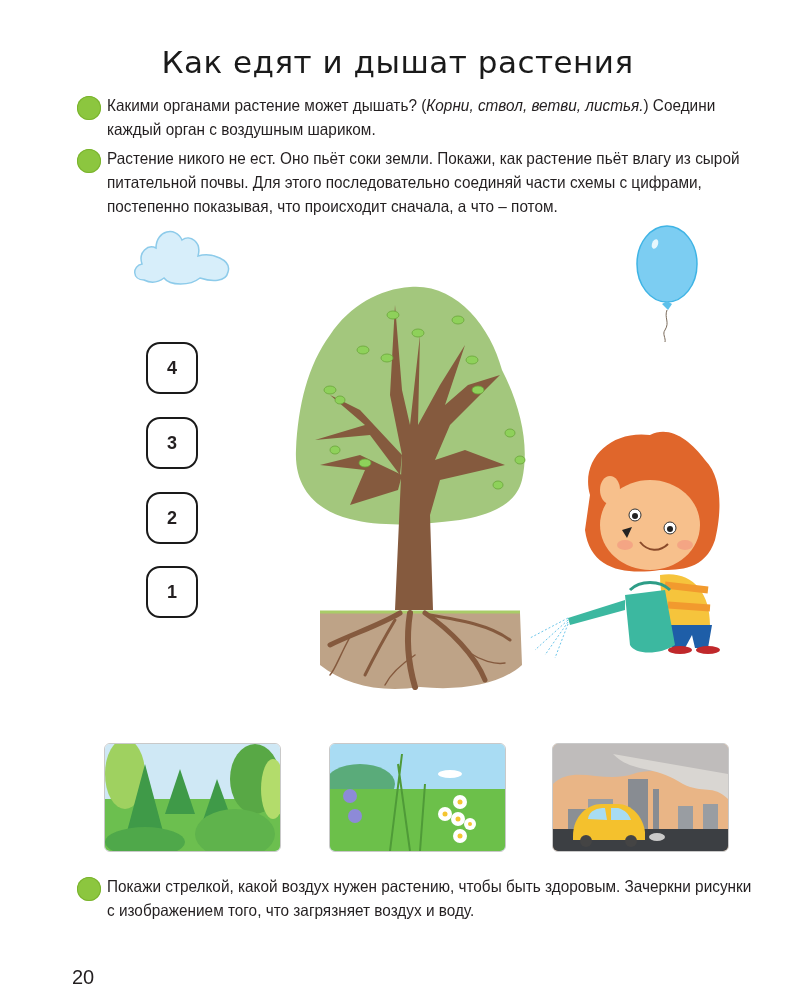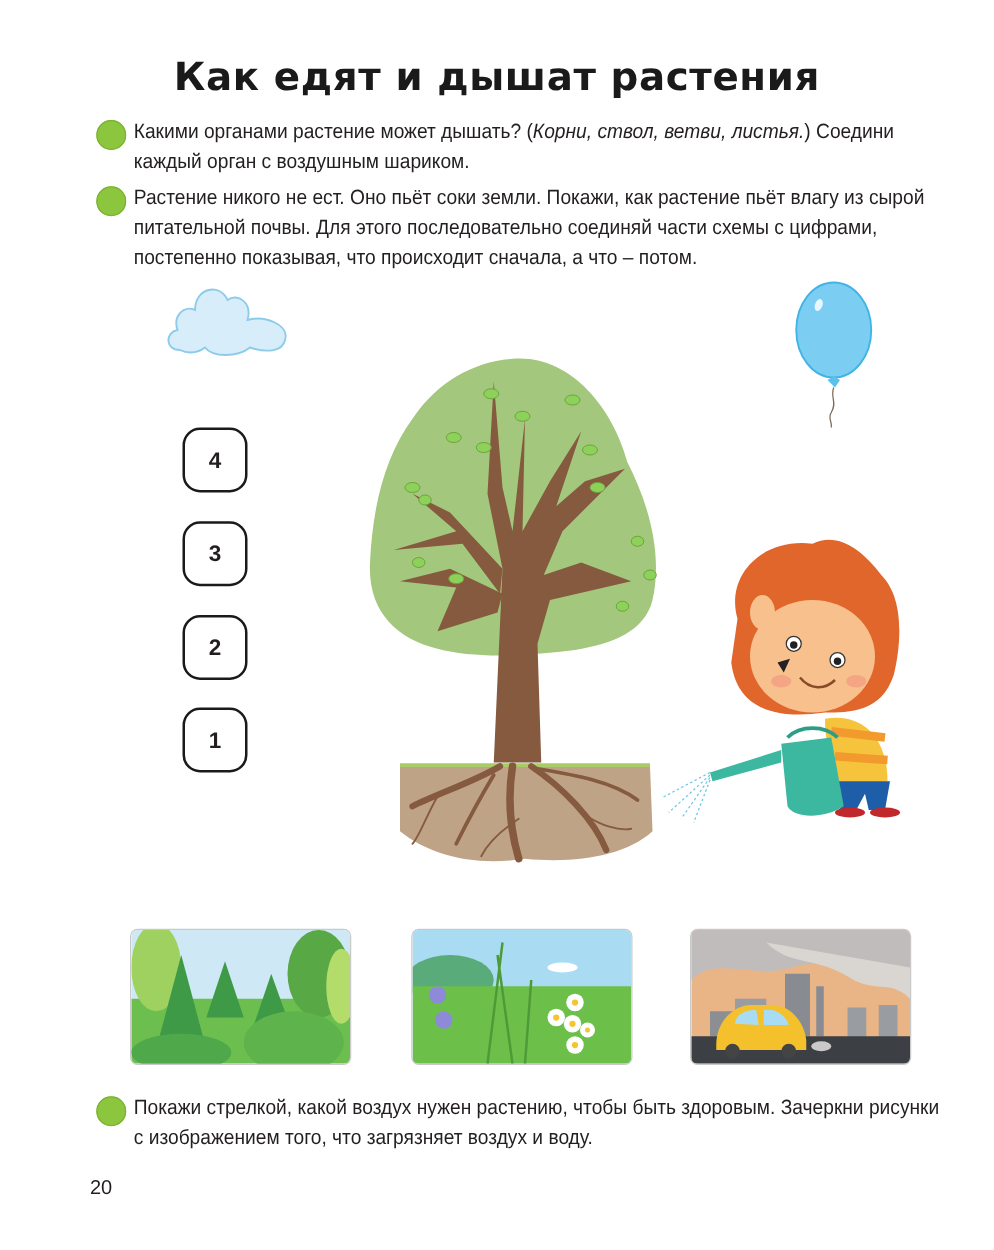--- a/index.html
+++ b/index.html
@@ -1,25 +1,25 @@
 <!DOCTYPE html>
 <html><head>
 <meta charset="utf-8">
 <style>
   html, body { margin: 0; padding: 0; background: #ffffff; }
   body { width: 795px; height: 1000px; position: relative; overflow: hidden; font-family: "Liberation Sans", sans-serif; color: #231f20; }
-  .title { position: absolute; left: 0; top: 44px; width: 795px; text-align: center; font-family: "DejaVu Sans", sans-serif; font-weight: bold; font-size: 31px; letter-spacing: 0.5px; color: #1a1a1a; }
+  .title { position: absolute; left: 0; top: 44px; width: 795px; text-align: center; font-family: "DejaVu Sans", sans-serif; font-weight: normal; font-size: 31px; letter-spacing: 0.5px; color: #1a1a1a; }
   .task { position: absolute; left: 77px; width: 690px; }
   .bullet { position: absolute; left: 0; top: 3px; width: 24px; height: 24px; border-radius: 50%; background: #8cc63f; box-shadow: inset 0 0 0 1px #7ab32e; }
   .task-text { margin-left: 30px; font-size: 16.5px; line-height: 24px; font-family: "Liberation Sans Narrow", "Liberation Sans", sans-serif; transform: scaleX(0.93); transform-origin: left top; width: 700px; }
   .task-text i { font-style: italic; }
   .num-box { position: absolute; left: 146px; width: 52px; height: 52px; border: 2.5px solid #1a1a1a; border-radius: 14px; box-sizing: border-box; display: flex; align-items: center; justify-content: center; font-weight: bold; font-size: 18px; }
   .illus { position: absolute; }
   .photo { position: absolute; top: 743px; width: 175px; height: 107px; border-radius: 6px; overflow: hidden; border: 1px solid #c9c9c9; }
-  .page-num { position: absolute; left: 72px; top: 942px; font-size: 16px; }
+  .page-num { position: absolute; left: 72px; top: 966px; font-size: 20px; }
 </style>
 </head>
 <body>
 
 <div class="title">Как едят и дышат растения</div>
 
 <div class="task" style="top:93px;">
   <span class="bullet"></span>
   <div class="task-text"><span>Какими органами растение может дышать? (</span><i>Корни, ствол, ветви, листья.</i><span>) Соедини каждый орган с воздушным шариком.</span></div>
 </div>

